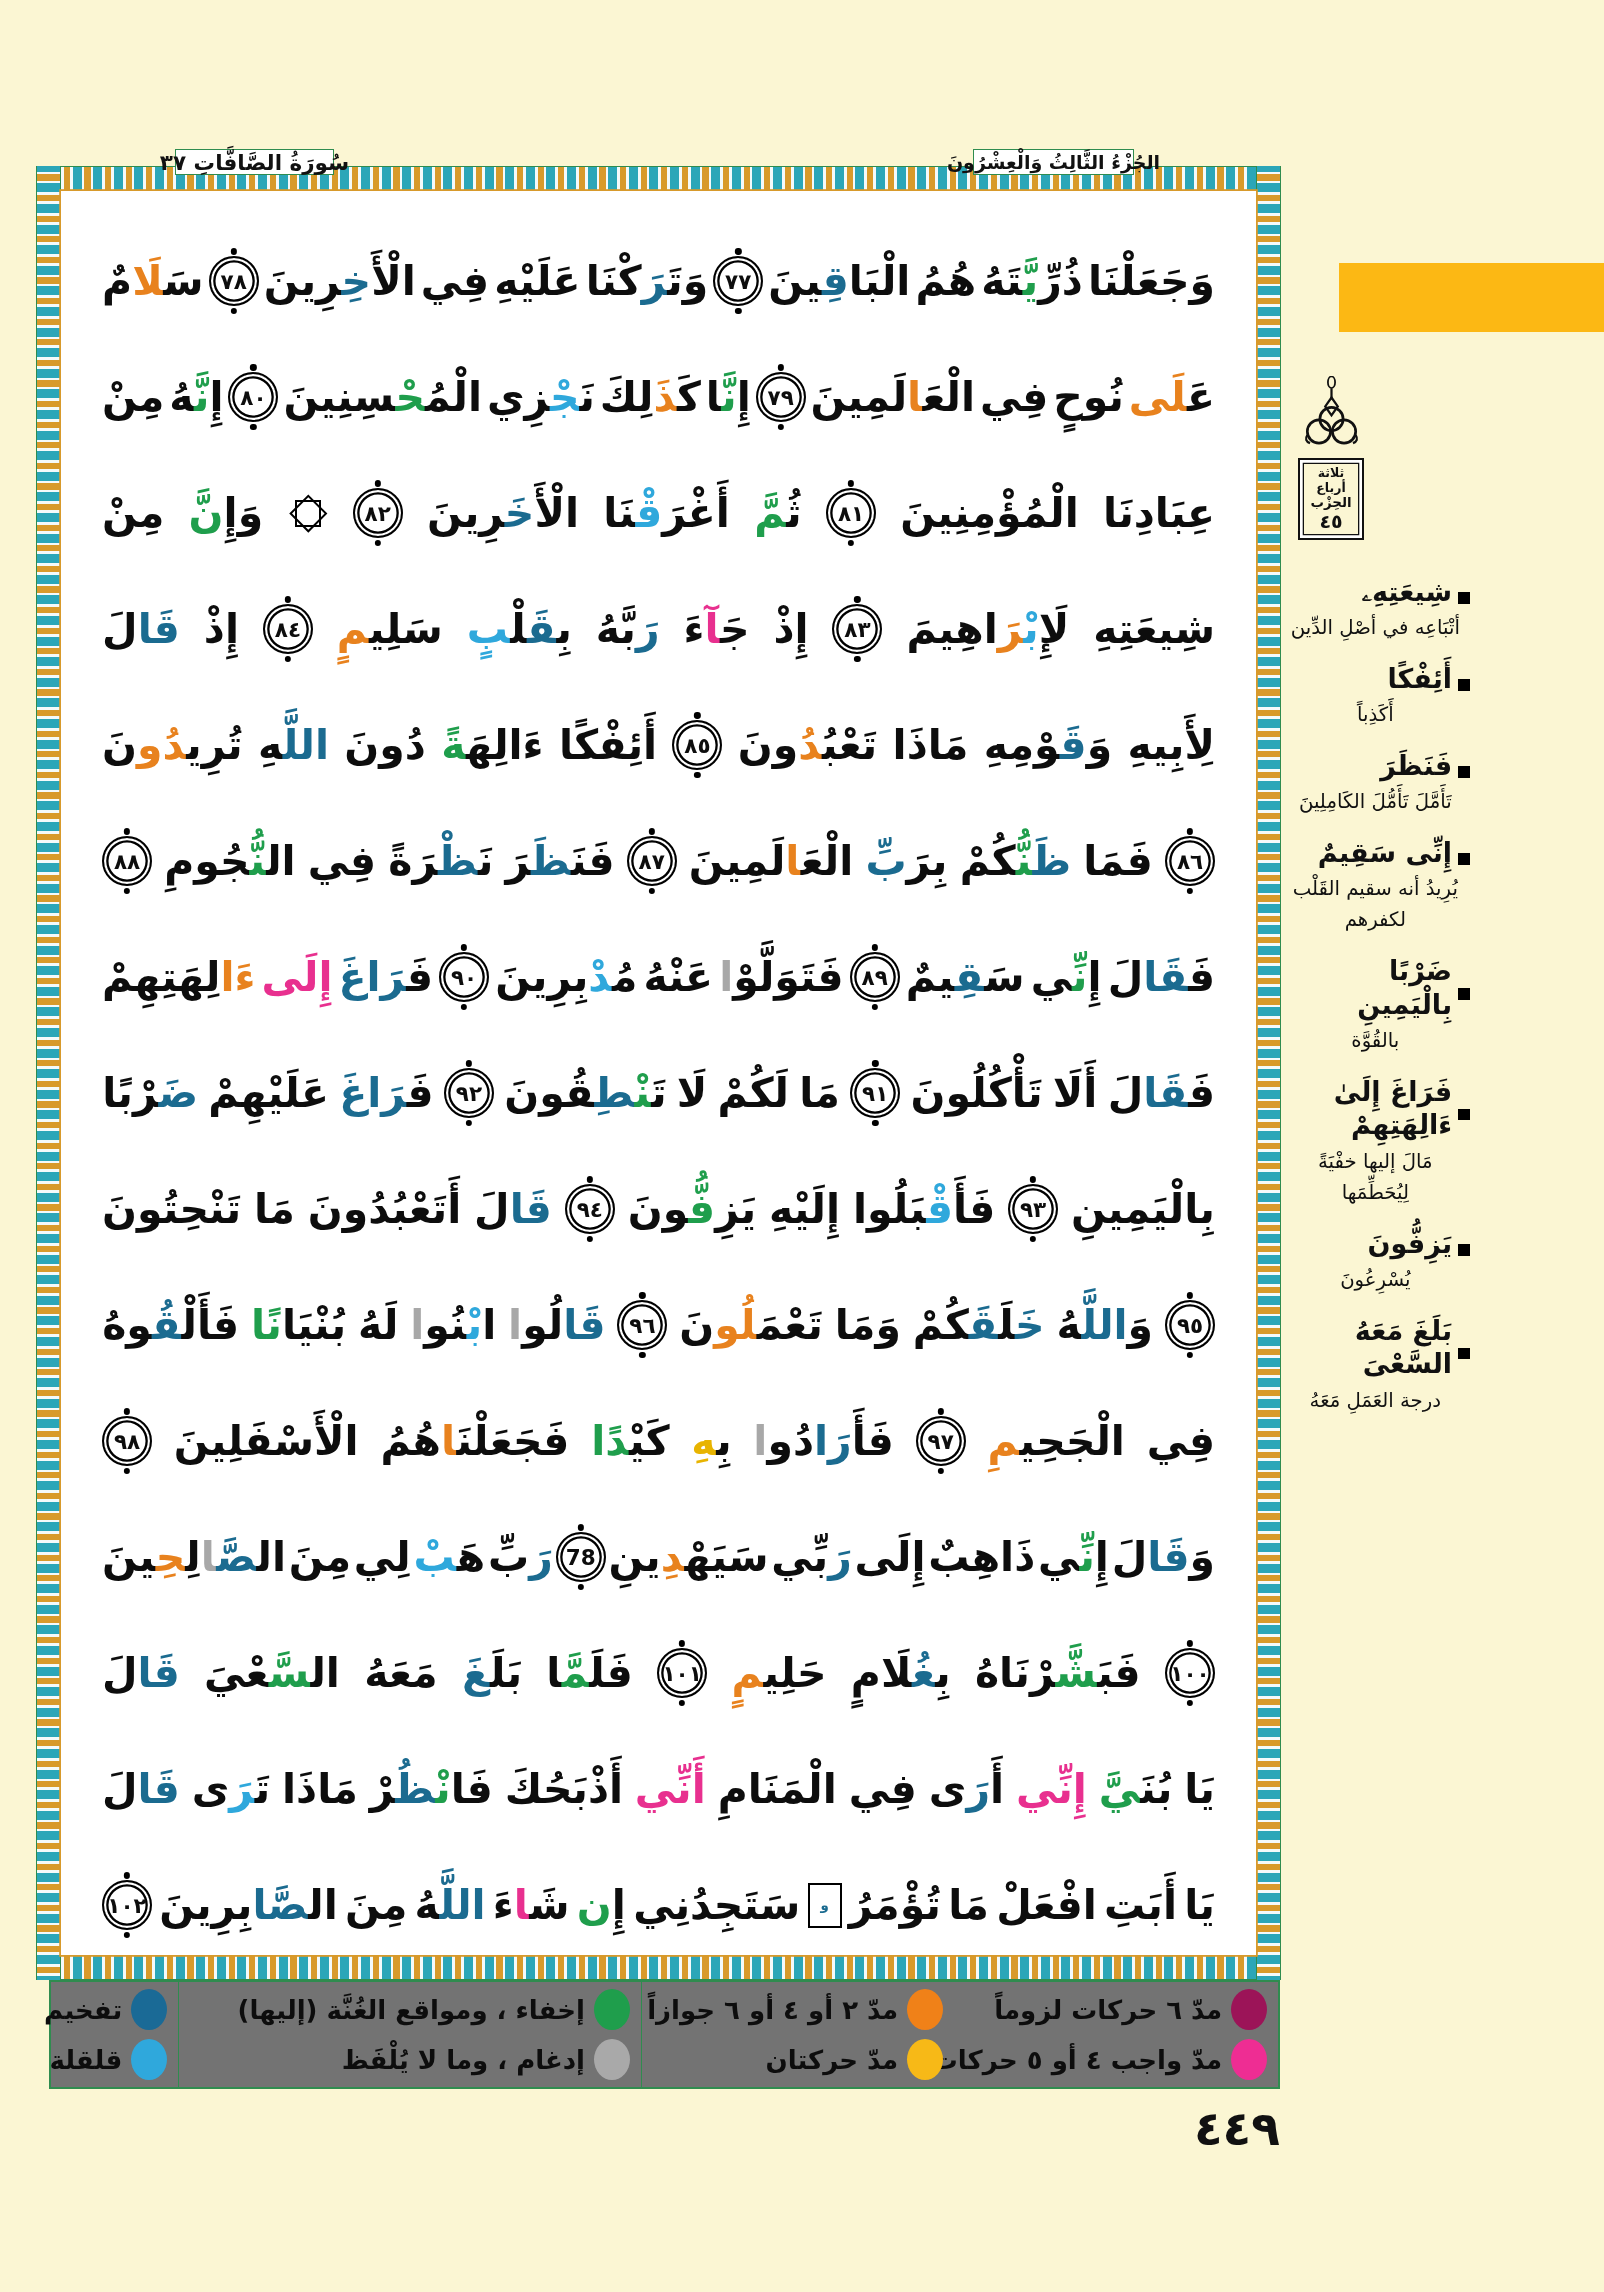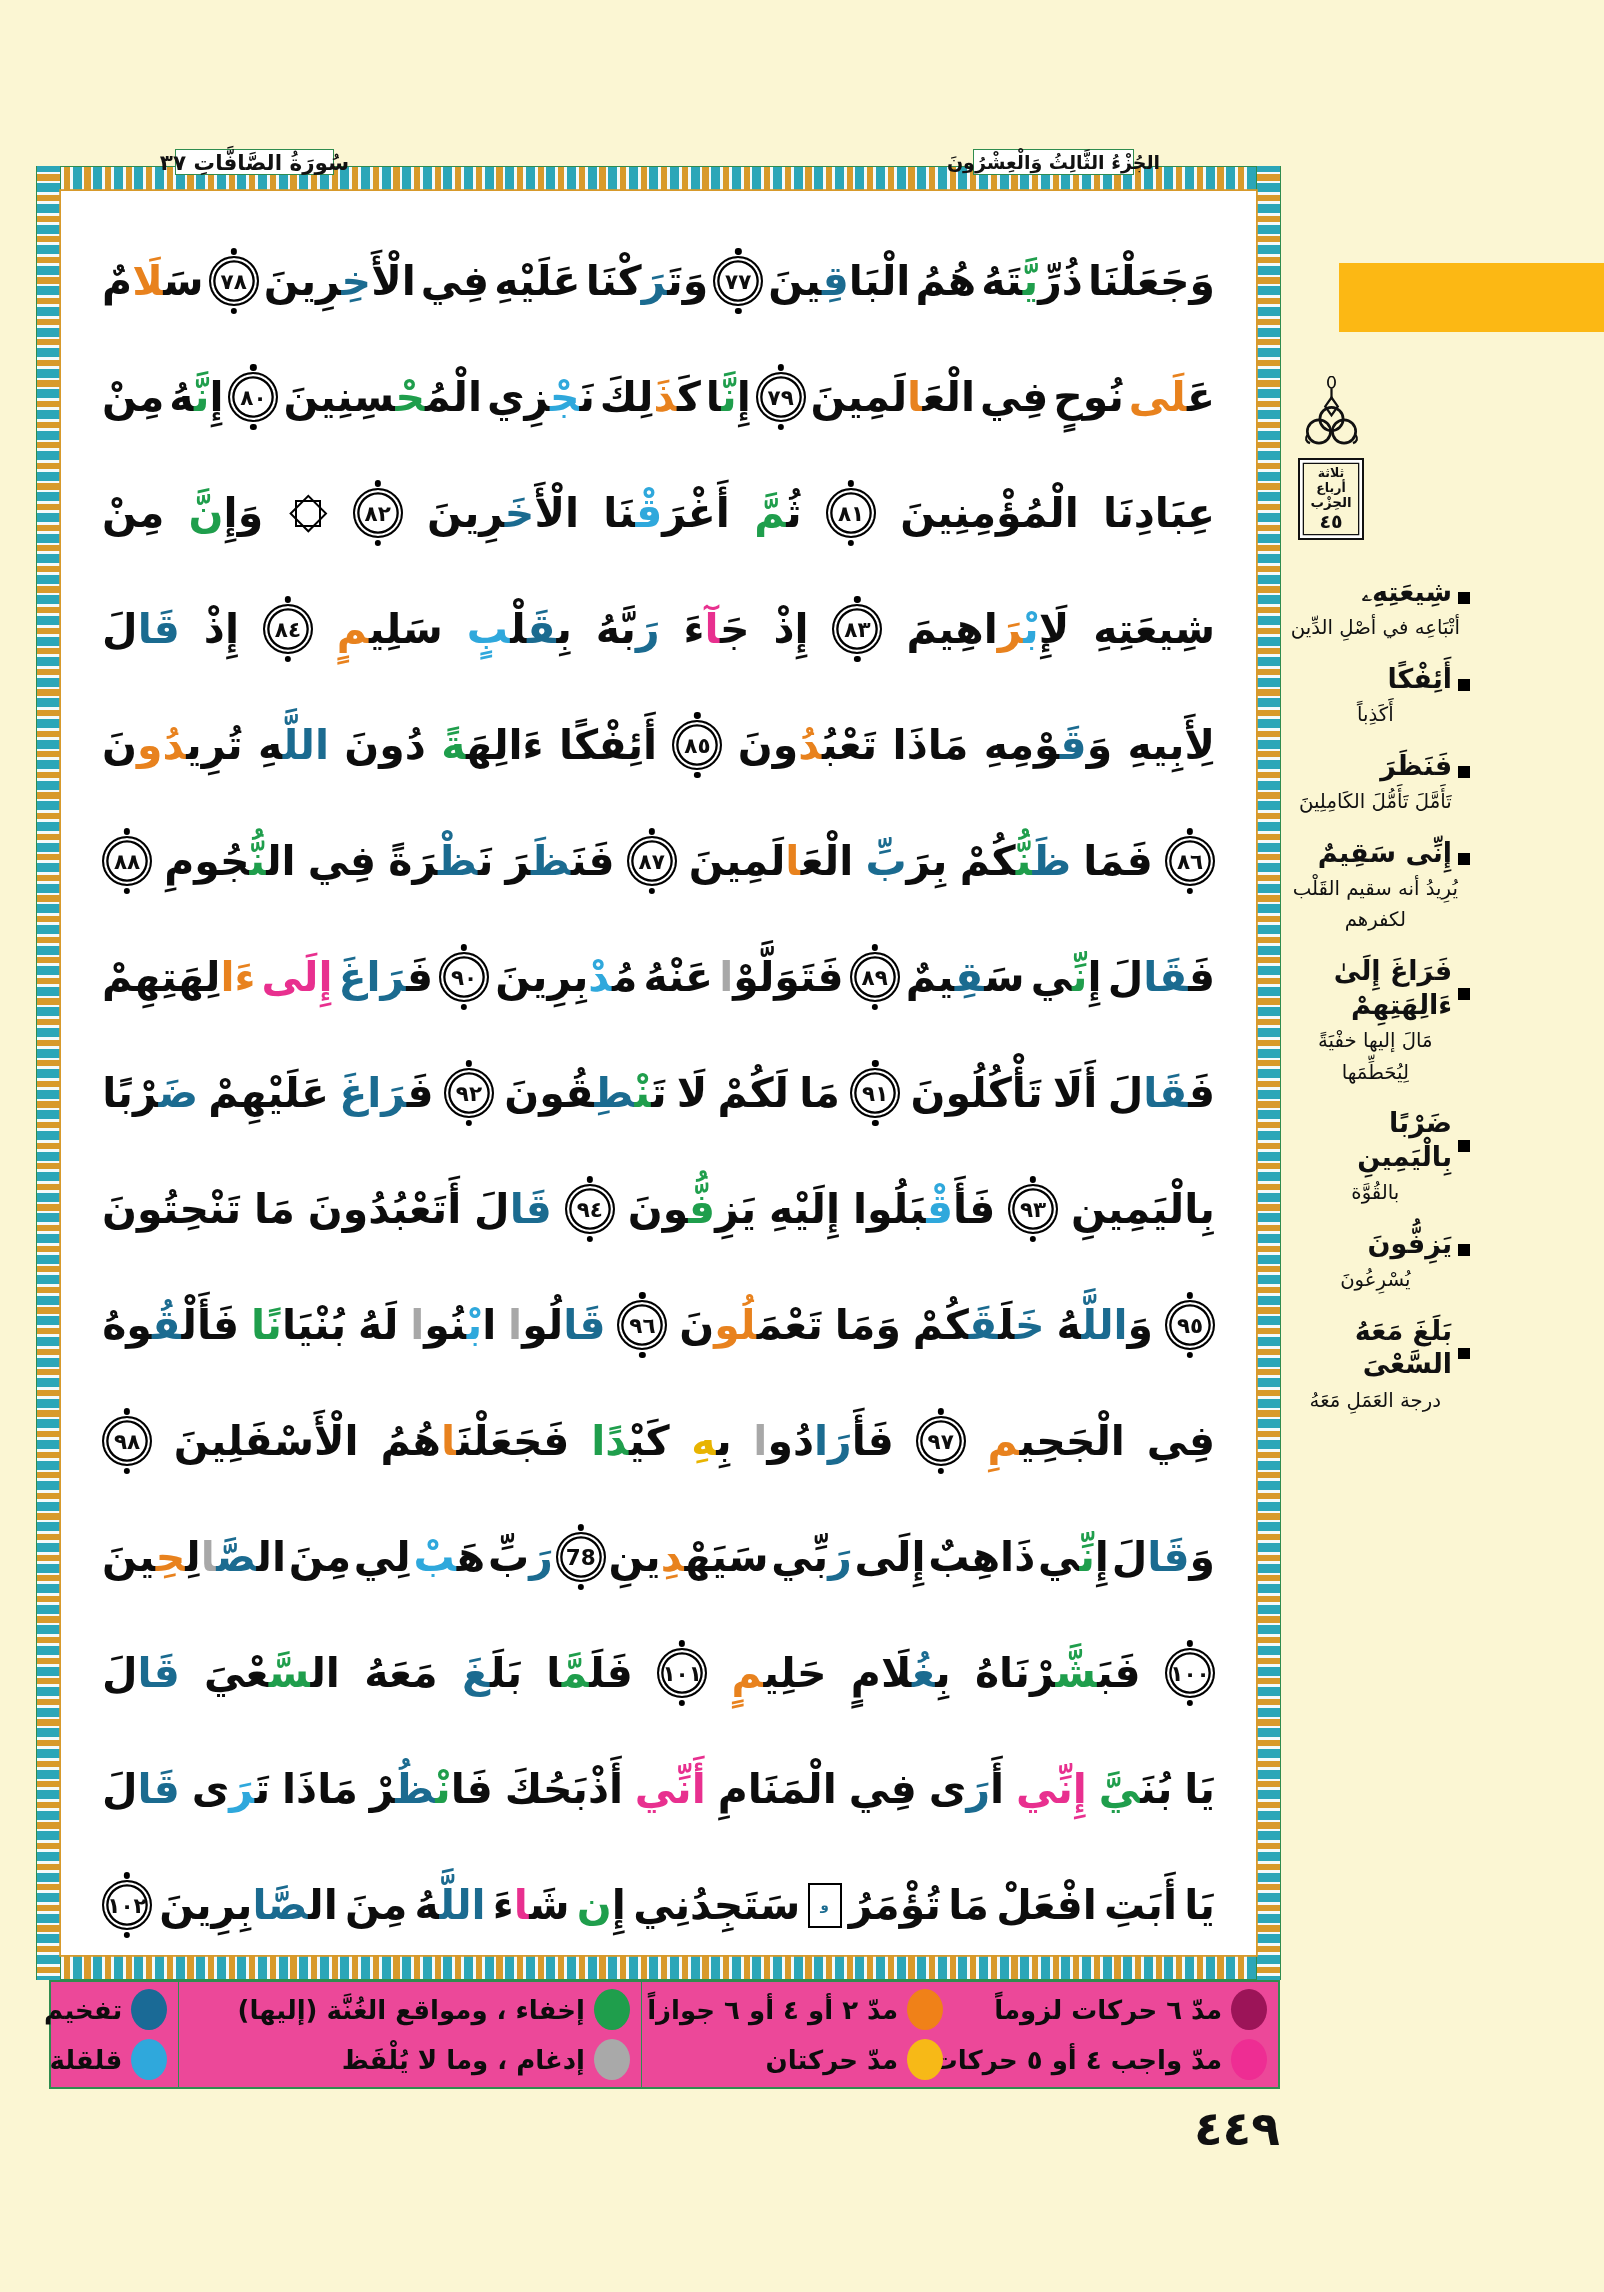--- a/index.html
+++ b/index.html
@@ -49,21 +49,21 @@
   .hizb-stamp{position:absolute;left:1290px;top:376px;width:82px;text-align:center;}
   .stamp-box{margin:1.8px auto 0;width:66px;border:2.7px solid #111;box-shadow:inset 0 0 0 2.7px #fff, inset 0 0 0 4px #111;
     padding:5.4px 2.7px;box-sizing:border-box;font-weight:bold;color:#111;background:#fff0;}
   .stamp-box .l1{font-size:12.5px;} .stamp-box .l2{font-size:13.4px;} .stamp-box .l3{font-size:19px;}
   .margin-notes{position:absolute;left:1286px;top:575px;width:184px;direction:rtl;color:#111;}
   .note-term{display:flex;direction:rtl;align-items:center;gap:6.3px;font-size:27px;font-weight:bold;line-height:1.25;}
   .note-bullet{flex:0 0 auto;width:11.6px;height:11.6px;background:#000;margin-top:12.5px;}
   .note-def{font-size:19.7px;text-align:center;line-height:1.6;margin:3.6px 5.4px 18px 0;font-weight:500;}
 
   
-  .legend{position:absolute;left:49px;top:1980px;width:1231px;height:109px;background:#ec4899;border:2.2px solid #2f8c4f;
+  .legend{position:absolute;left:49px;top:1980px;width:1231px;height:109px;background:#737373;border:2.2px solid #2f8c4f;
     box-sizing:border-box;display:flex;direction:ltr;}
   .lcell{box-sizing:border-box;padding:2.7px 5.4px;}
   .lcell.c1{width:128px;border-right:1.8px solid #2f8c4f;}
   .lcell.c2{width:481px;border-right:1.8px solid #2f8c4f;}
   .lcell.c3{flex:1;}
   .lrow{display:flex;direction:rtl;align-items:center;height:50px;gap:9px;padding-right:5.4px;}
   .lentry{display:flex;direction:rtl;align-items:center;gap:9px;}
   .lentry.first{width:315px;flex:0 0 auto;}
   .ldot{width:36px;height:41px;border-radius:50%;flex:0 0 auto;}
   .llabel{font-size:26px;font-weight:bold;color:#0d0d0d;white-space:nowrap;}
@@ -333,30 +333,30 @@
       <div class="note">
      <div class="note-term">
        <span class="note-bullet"></span>
        <span>إِنِّى سَقِيمٌ</span>
      </div>
      <div class="note-def">يُرِيدُ أنه سقيم القَلْب لكفرهم</div>
    </div>
       <div class="note">
      <div class="note-term">
        <span class="note-bullet"></span>
+       <span>ضَرْبًا بِالْيَمِينِ</span>
+     </div>
+     <div class="note-def">بالقُوَّة</div>
+   </div>
+      <div class="note">
+     <div class="note-term">
+       <span class="note-bullet"></span>
        <span>فَرَاغَ إِلَىٰ ءَالِهَتِهِمْ</span>
      </div>
      <div class="note-def">مَالَ إليها خفْيَةً لِيُحَطِّمَها</div>
-   </div>
-      <div class="note">
-     <div class="note-term">
-       <span class="note-bullet"></span>
-       <span>ضَرْبًا بِالْيَمِينِ</span>
-     </div>
-     <div class="note-def">بالقُوَّة</div>
    </div>
       <div class="note">
      <div class="note-term">
        <span class="note-bullet"></span>
        <span>يَزِفُّونَ</span>
      </div>
      <div class="note-def">يُسْرِعُونَ</div>
    </div>
       <div class="note">
      <div class="note-term">

